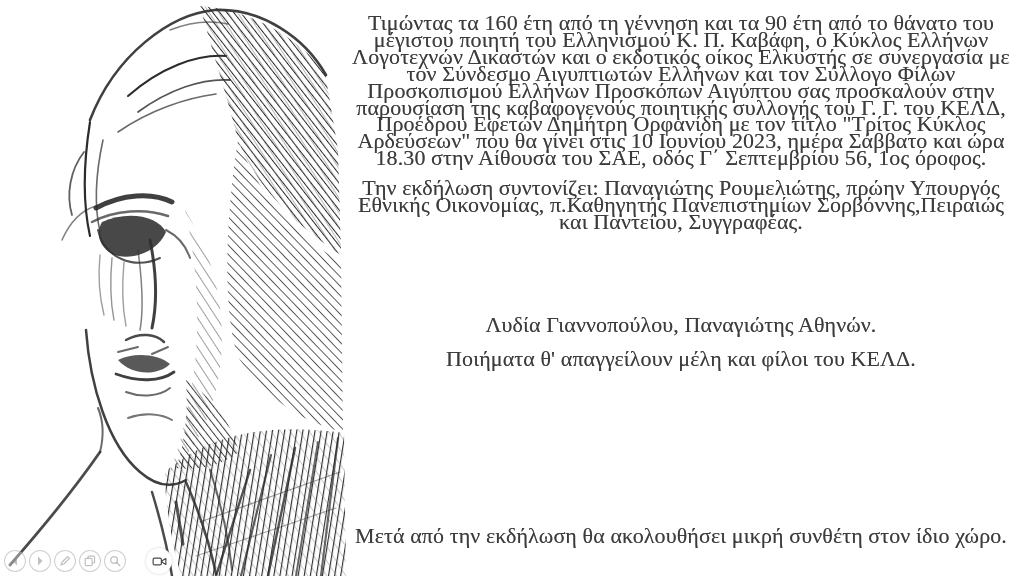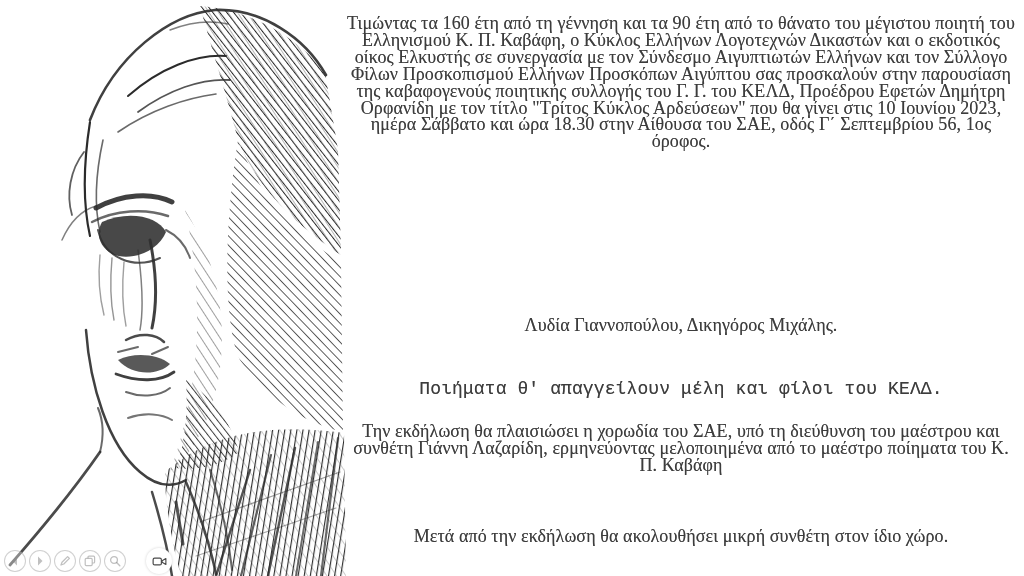--- a/index.html
+++ b/index.html
@@ -14,29 +14,29 @@
   .portrait{position:absolute;left:0;top:0;width:348px;height:576px;}
   .portrait svg{display:block;width:100%;height:100%;}
 
   
   .text-col{
     position:absolute;left:347px;top:0;width:668px;height:576px;
     color:#3c3c3c;
   }
   .para{
     position:absolute;left:0;right:0;margin:0;
-    font-size:18px;line-height:16.9px;text-align:center;
+    font-size:22px;line-height:16.9px;text-align:center;
     text-shadow:0 0 .5px rgba(60,60,60,.55);
     letter-spacing:.1px;
   }
   .p1{top:15px;}
   .p2{top:180px;}
   .p3{top:264px;}
   .p4{top:317px;}
-  .p5{top:381px;font-family:Liberation Mono, monospace;}
+  .p5{top:351px;}
   .p6{top:423px;}
   .p7{top:485px;}
   .p8{top:528px;}
 
   
   .controls{
     position:absolute;left:4px;bottom:3px;height:24px;
     display:flex;align-items:center;gap:3px;z-index:5;
   }
   .ctl{
@@ -145,23 +145,23 @@
 
       <g>
         <path d="M102,222 C128,210 158,216 166,232 C158,252 130,262 112,254 C98,246 96,232 102,222 Z" fill="#2f2f2f" opacity=".88"></path>
         <path d="M118,360 C134,352 158,354 170,364 C158,376 132,376 118,360 Z" fill="#2f2f2f" opacity=".8"></path>
       </g>
     </svg>
   </div>
 
   <div class="text-col">
     <p class="para p1">Τιμώντας τα 160 έτη από τη γέννηση και τα 90 έτη από το θάνατο του μέγιστου ποιητή του Ελληνισμού Κ. Π. Καβάφη, ο Κύκλος Ελλήνων Λογοτεχνών Δικαστών και ο εκδοτικός οίκος Ελκυστής σε συνεργασία με τον Σύνδεσμο Αιγυπτιωτών Ελλήνων και τον Σύλλογο Φίλων Προσκοπισμού Ελλήνων Προσκόπων Αιγύπτου σας προσκαλούν στην παρουσίαση της καβαφογενούς ποιητικής συλλογής του Γ. Γ. του ΚΕΛΔ, Προέδρου Εφετών Δημήτρη Ορφανίδη με τον τίτλο "Τρίτος Κύκλος Αρδεύσεων" που θα γίνει στις 10 Ιουνίου 2023, ημέρα Σάββατο και ώρα 18.30 στην Αίθουσα του ΣΑΕ, οδός Γ΄ Σεπτεμβρίου 56, 1ος όροφος.</p>
-    <p class="para p4">Λυδία Γιαννοπούλου, Δικηγόρος Μιχάλης.</p>
+    <p class="para p2">Την εκδήλωση συντονίζει: Παναγιώτης Ρουμελιώτης, πρώην Υπουργός Εθνικής Οικονομίας, π.Καθηγητής Πανεπιστημίων Σορβόννης,Πειραιώς και Παντείου, Συγγραφέας.</p>
+    <p class="para p4">Λυδία Γιαννοπούλου, Παναγιώτης Αθηνών.</p>
     <p class="para p5">Ποιήματα θ' απαγγείλουν μέλη και φίλοι του ΚΕΛΔ.</p>
-    <p class="para p6">Την εκδήλωση θα πλαισιώσει η χορωδία του ΣΑΕ, υπό τη διεύθυνση του μαέστρου και συνθέτη Γιάννη Λαζαρίδη, ερμηνεύοντας μελοποιημένα από το μαέστρο ποίηματα του Κ. Π. Καβάφη</p>
     <p class="para p8">Μετά από την εκδήλωση θα ακολουθήσει μικρή συνθέτη στον ίδιο χώρο.</p>
   </div>
 
   <div class="controls">
     <div class="ctl">
       <svg viewBox="0 0 12 12">
         <path d="M8,1.5 L3.5,6 L8,10.5 Z" fill="currentColor"></path>
       </svg>
     </div>
     <div class="ctl">

